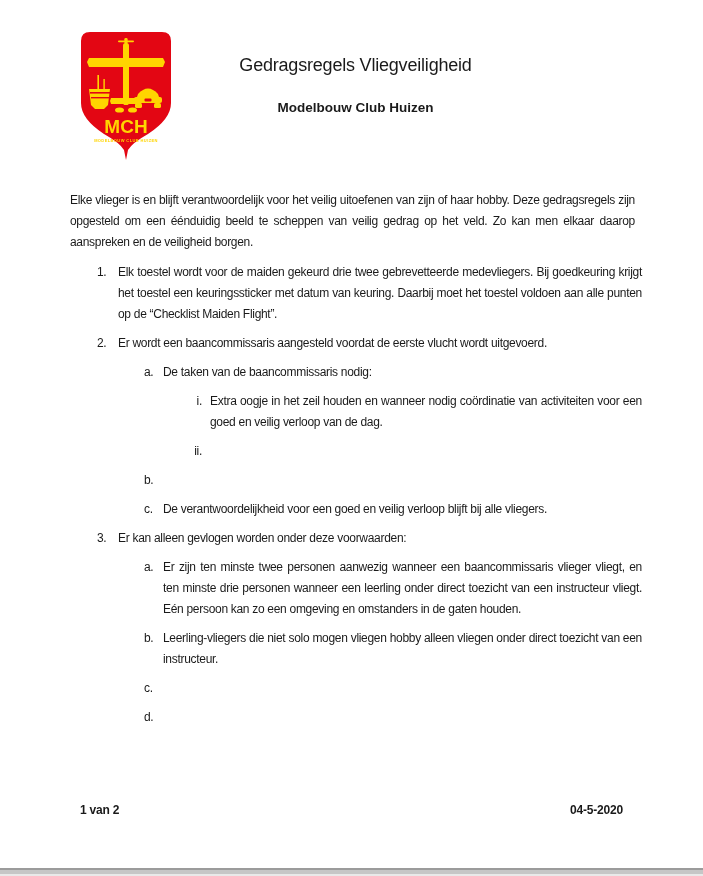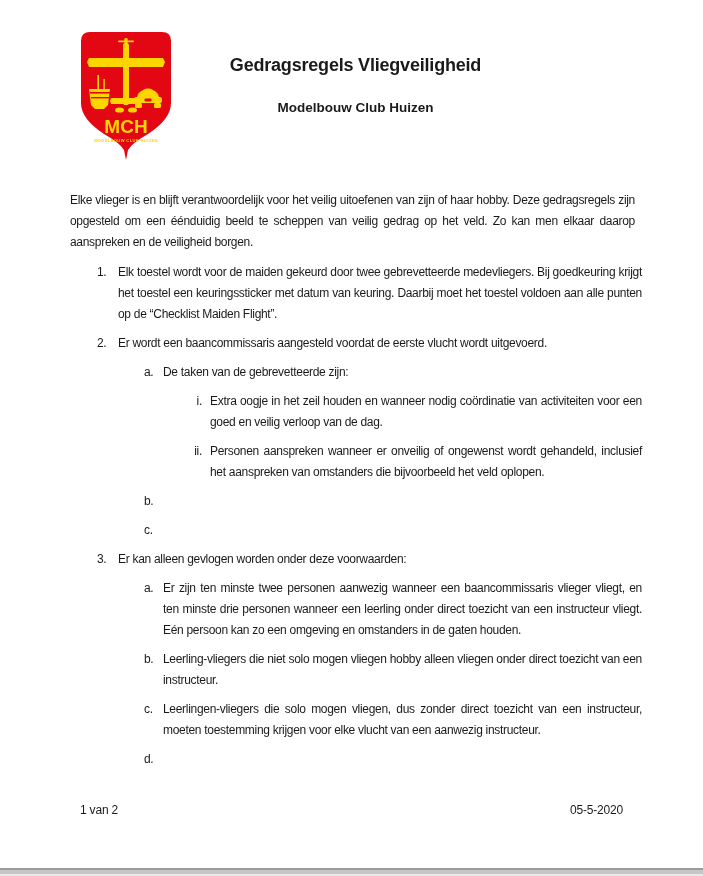--- a/index.html
+++ b/index.html
@@ -12,21 +12,21 @@
     color: #1a1a1a;
     overflow: hidden;
   }
   
   .logo { position:absolute; left:80px; top:31px; width:92px; height:130px; }
   
   .header {
     position:absolute; left:70px; top:55px; width:571px; text-align:center;
   }
   .doc-title {
-    font-size:18px; font-weight:bold; letter-spacing:-0.2px; color:#1a1a1a;
+    font-size:18px; font-weight:normal; letter-spacing:-0.2px; color:#1a1a1a;
   }
   .doc-subtitle {
     margin-top:24px; font-size:13.5px; font-weight:bold; color:#1a1a1a;
   }
   
   .content {
     position:absolute; left:70px; top:190px; width:572px;
     font-size:12px; line-height:21px; letter-spacing:-0.3px;
   }
   .intro {
@@ -37,21 +37,21 @@
   .li .marker { flex:none; box-sizing:border-box; }
   .li .txt { flex:1; text-align:justify; }
   .level1 .marker { width:48px;  padding-left:27px; }
   .level2 .marker { width:93px;  padding-left:74px; }
   .level3 .marker { width:70px;  padding-right:8px; text-align:right; }
   .level3         { padding-left:70px; }
   
   .footer {
     position:absolute; left:80px; right:80px; top:803px;
     display:flex; justify-content:space-between;
-    font-size:12px; font-weight:normal; letter-spacing:-0.2px;align-items:flex-end;
+    font-size:12px; font-weight:bold; letter-spacing:-0.2px;align-items:flex-end;
   }
   
   .page-separator {
     position:absolute; left:0; right:0; bottom:0; height:8px;
     background:#e9e9e9;
   }
   .page-separator .edge-line { height:2px; background:#9b9b9b; }
   .page-separator .edge-shade { height:4px; background:#c6c6c6; }
 </style>
 </head>
@@ -104,69 +104,68 @@
   <div class="header">
     <div class="doc-title">Gedragsregels Vliegveiligheid</div>
     <div class="doc-subtitle">Modelbouw Club Huizen</div>
   </div>
 
   <div class="content">
     <p class="intro">Elke vlieger is en blijft verantwoordelijk voor het veilig uitoefenen van zijn of haar hobby. Deze gedragsregels zijn opgesteld om een éénduidig beeld te scheppen van veilig gedrag op het veld. Zo kan men elkaar daarop aanspreken en de veiligheid borgen.</p>
     <div>
         <div class="li level1">
           <span class="marker">1.</span>
-          <div class="txt">Elk toestel wordt voor de maiden gekeurd door twee gebrevetteerde medevliegers. Bij goedkeuring krijgt het toestel een keuringssticker met datum van keuring. Daarbij moet het toestel voldoen aan alle punten op de “Checklist Maiden Flight”.</div>
+          <div class="txt">Elk toestel wordt voor de maiden gekeurd drie twee gebrevetteerde medevliegers. Bij goedkeuring krijgt het toestel een keuringssticker met datum van keuring. Daarbij moet het toestel voldoen aan alle punten op de “Checklist Maiden Flight”.</div>
         </div>
         <div class="li level1">
           <span class="marker">2.</span>
           <div class="txt">Er wordt een baancommissaris aangesteld voordat de eerste vlucht wordt uitgevoerd.</div>
         </div>
         <div class="li level2">
           <span class="marker">a.</span>
-          <div class="txt">De taken van de gebrevetteerde zijn:</div>
+          <div class="txt">De taken van de baancommissaris nodig:</div>
         </div>
         <div class="li level3">
           <span class="marker">i.</span>
           <div class="txt">Extra oogje in het zeil houden en wanneer nodig coördinatie van activiteiten voor een goed en veilig verloop van de dag.</div>
         </div>
         <div class="li level3">
           <span class="marker">ii.</span>
-          <div class="txt">Personen aanspreken wanneer er onveilig of ongewenst wordt gehandeld, inclusief het aanspreken van omstanders die bijvoorbeeld het veld oplopen.</div>
         </div>
         <div class="li level2">
           <span class="marker">b.</span>
         </div>
         <div class="li level2">
           <span class="marker">c.</span>
+          <div class="txt">De verantwoordelijkheid voor een goed en veilig verloop blijft bij alle vliegers.</div>
         </div>
         <div class="li level1">
           <span class="marker">3.</span>
           <div class="txt">Er kan alleen gevlogen worden onder deze voorwaarden:</div>
         </div>
         <div class="li level2">
           <span class="marker">a.</span>
           <div class="txt">Er zijn ten minste twee personen aanwezig wanneer een baancommissaris vlieger vliegt, en ten minste drie personen wanneer een leerling onder direct toezicht van een instructeur vliegt.  Eén persoon kan zo een omgeving en omstanders in de gaten houden.</div>
         </div>
         <div class="li level2">
           <span class="marker">b.</span>
           <div class="txt">Leerling-vliegers die niet solo mogen vliegen hobby alleen vliegen onder direct toezicht van een instructeur.</div>
         </div>
         <div class="li level2">
           <span class="marker">c.</span>
-          <div class="txt">Leerlingen-vliegers die solo mogen vliegen, dus zonder direct toezicht van een instructeur,  moeten toestemming krijgen voor elke vlucht van een aanwezig instructeur.</div>
         </div>
         <div class="li level2">
           <span class="marker">d.</span>
         </div>
       </div>
   </div>
 
   <div class="footer">
     <span>1 van 2</span>
-    <span>05-5-2020</span>
+    <span>04-5-2020</span>
   </div>
 
   <div class="page-separator">
     <div class="edge-line"></div>
     <div class="edge-shade"></div>
   </div>
 
 </div>
 
 </body></html>

